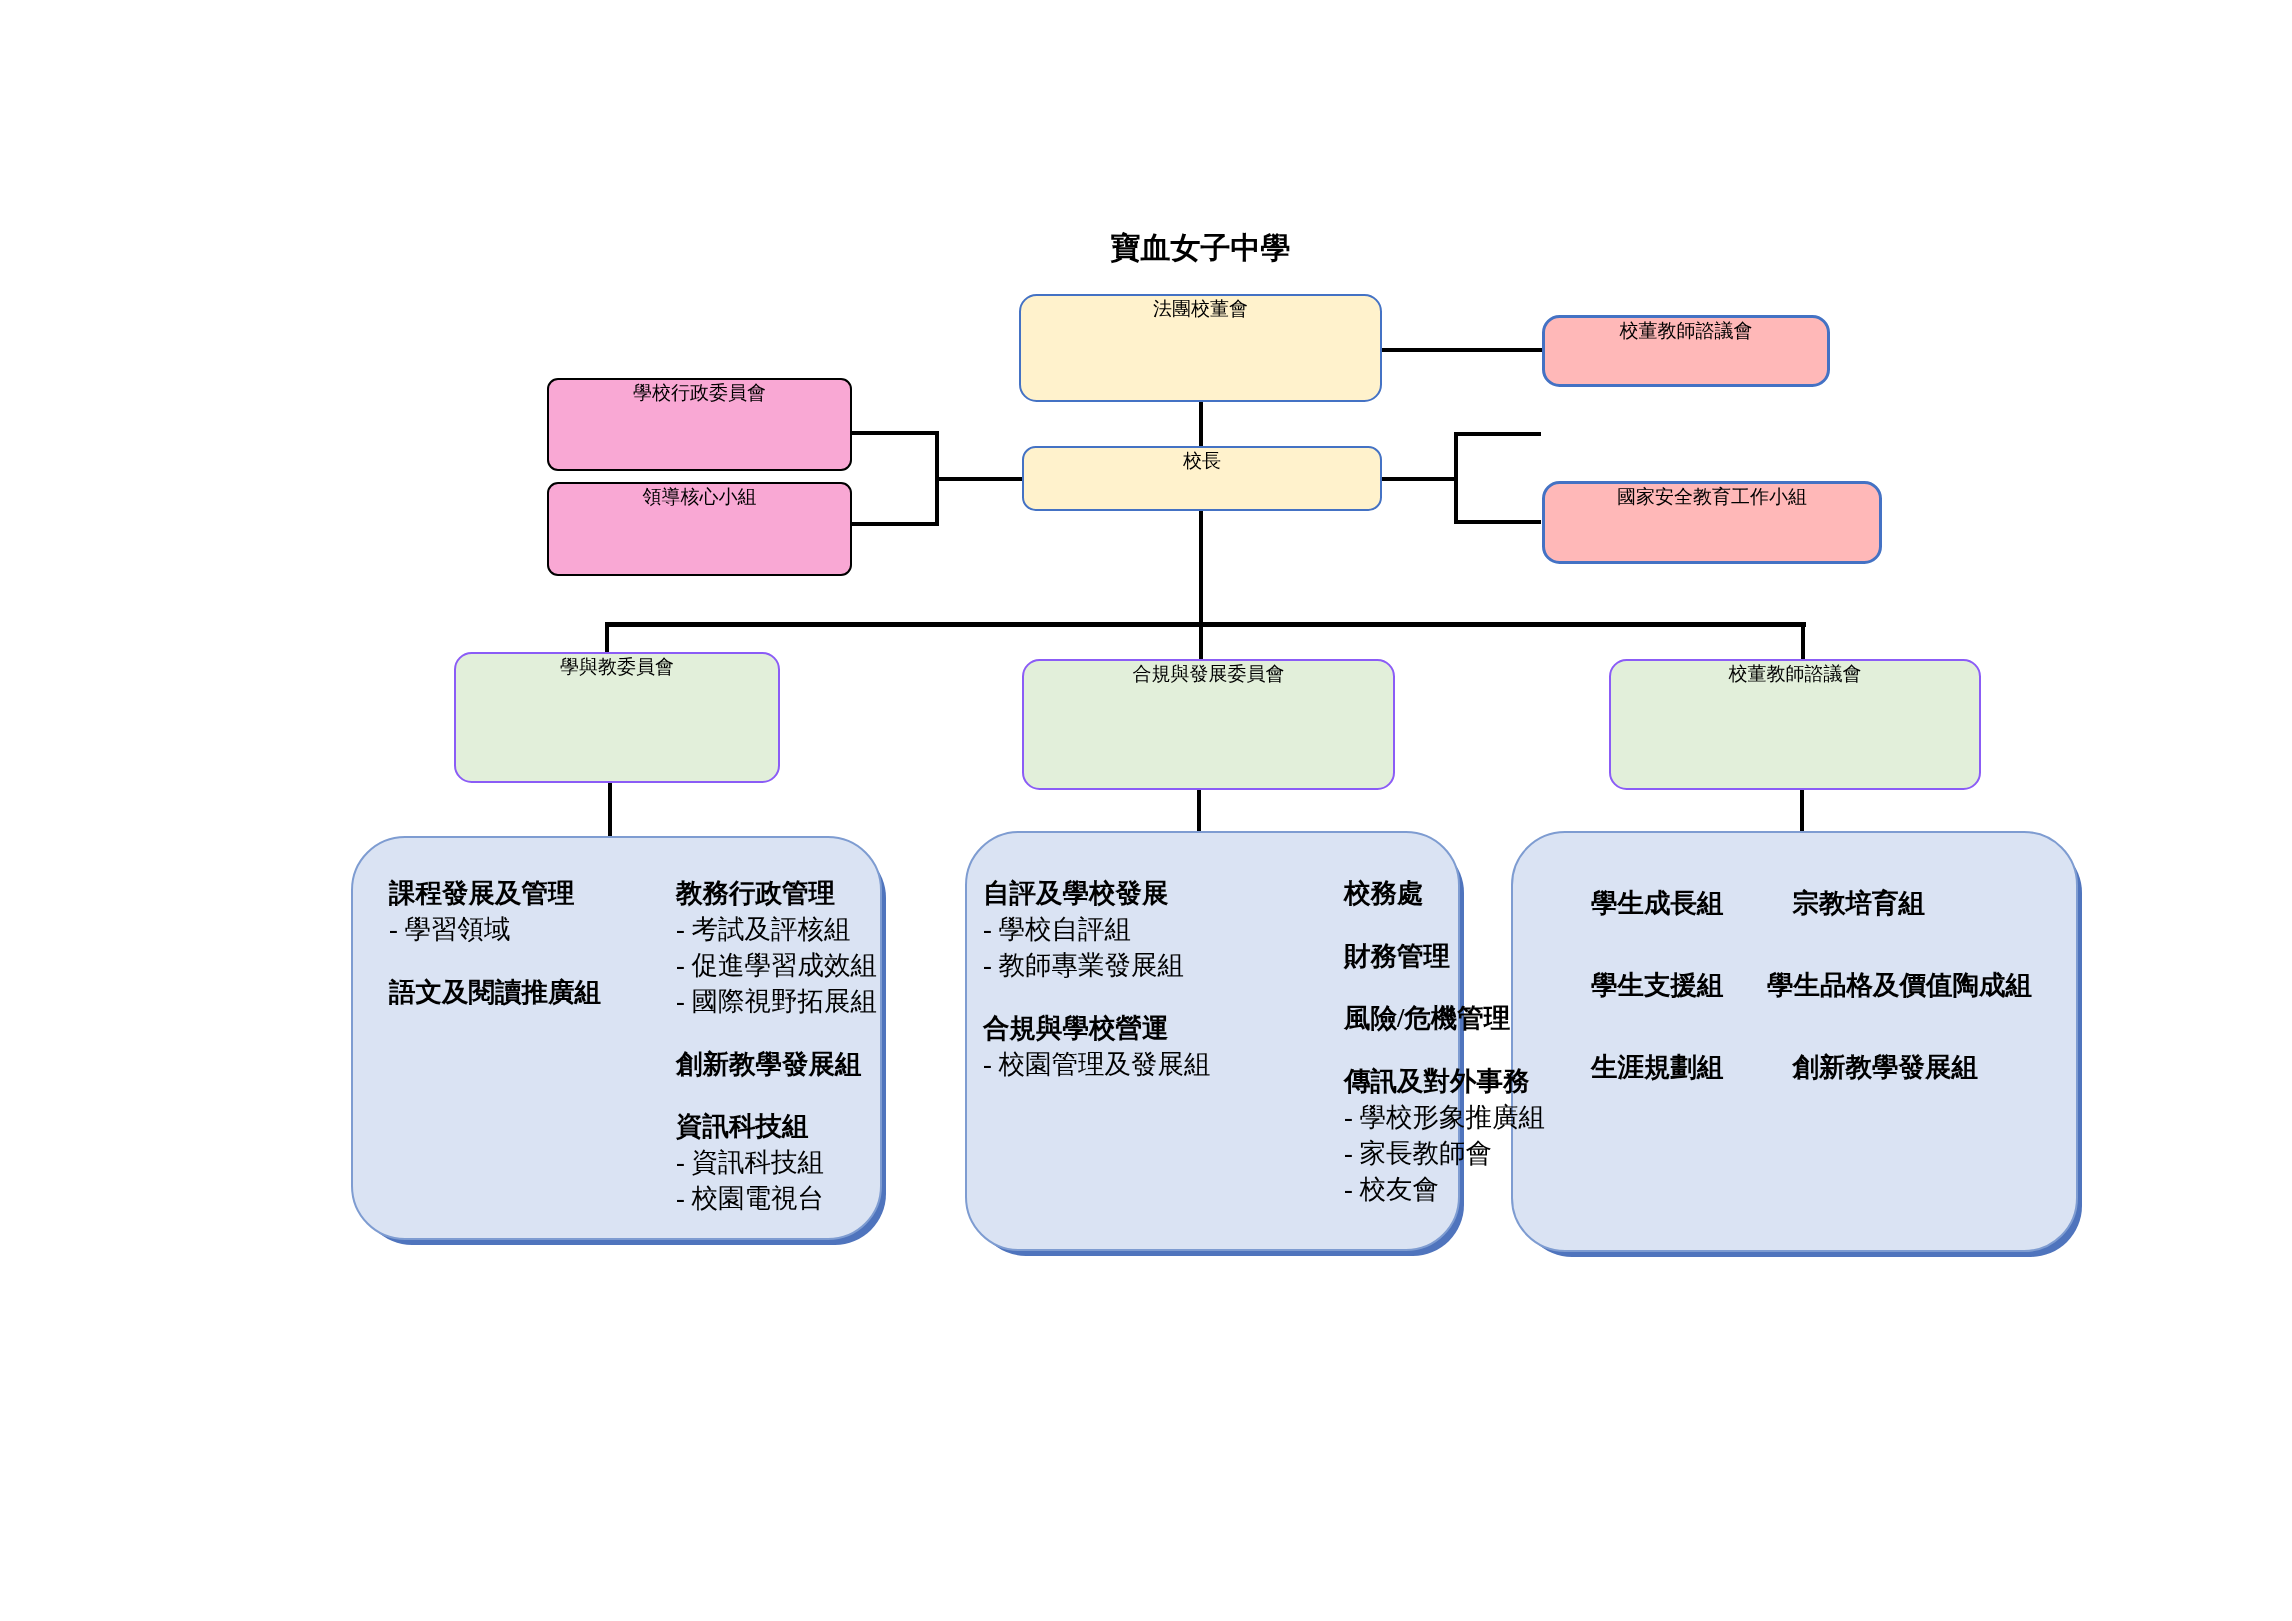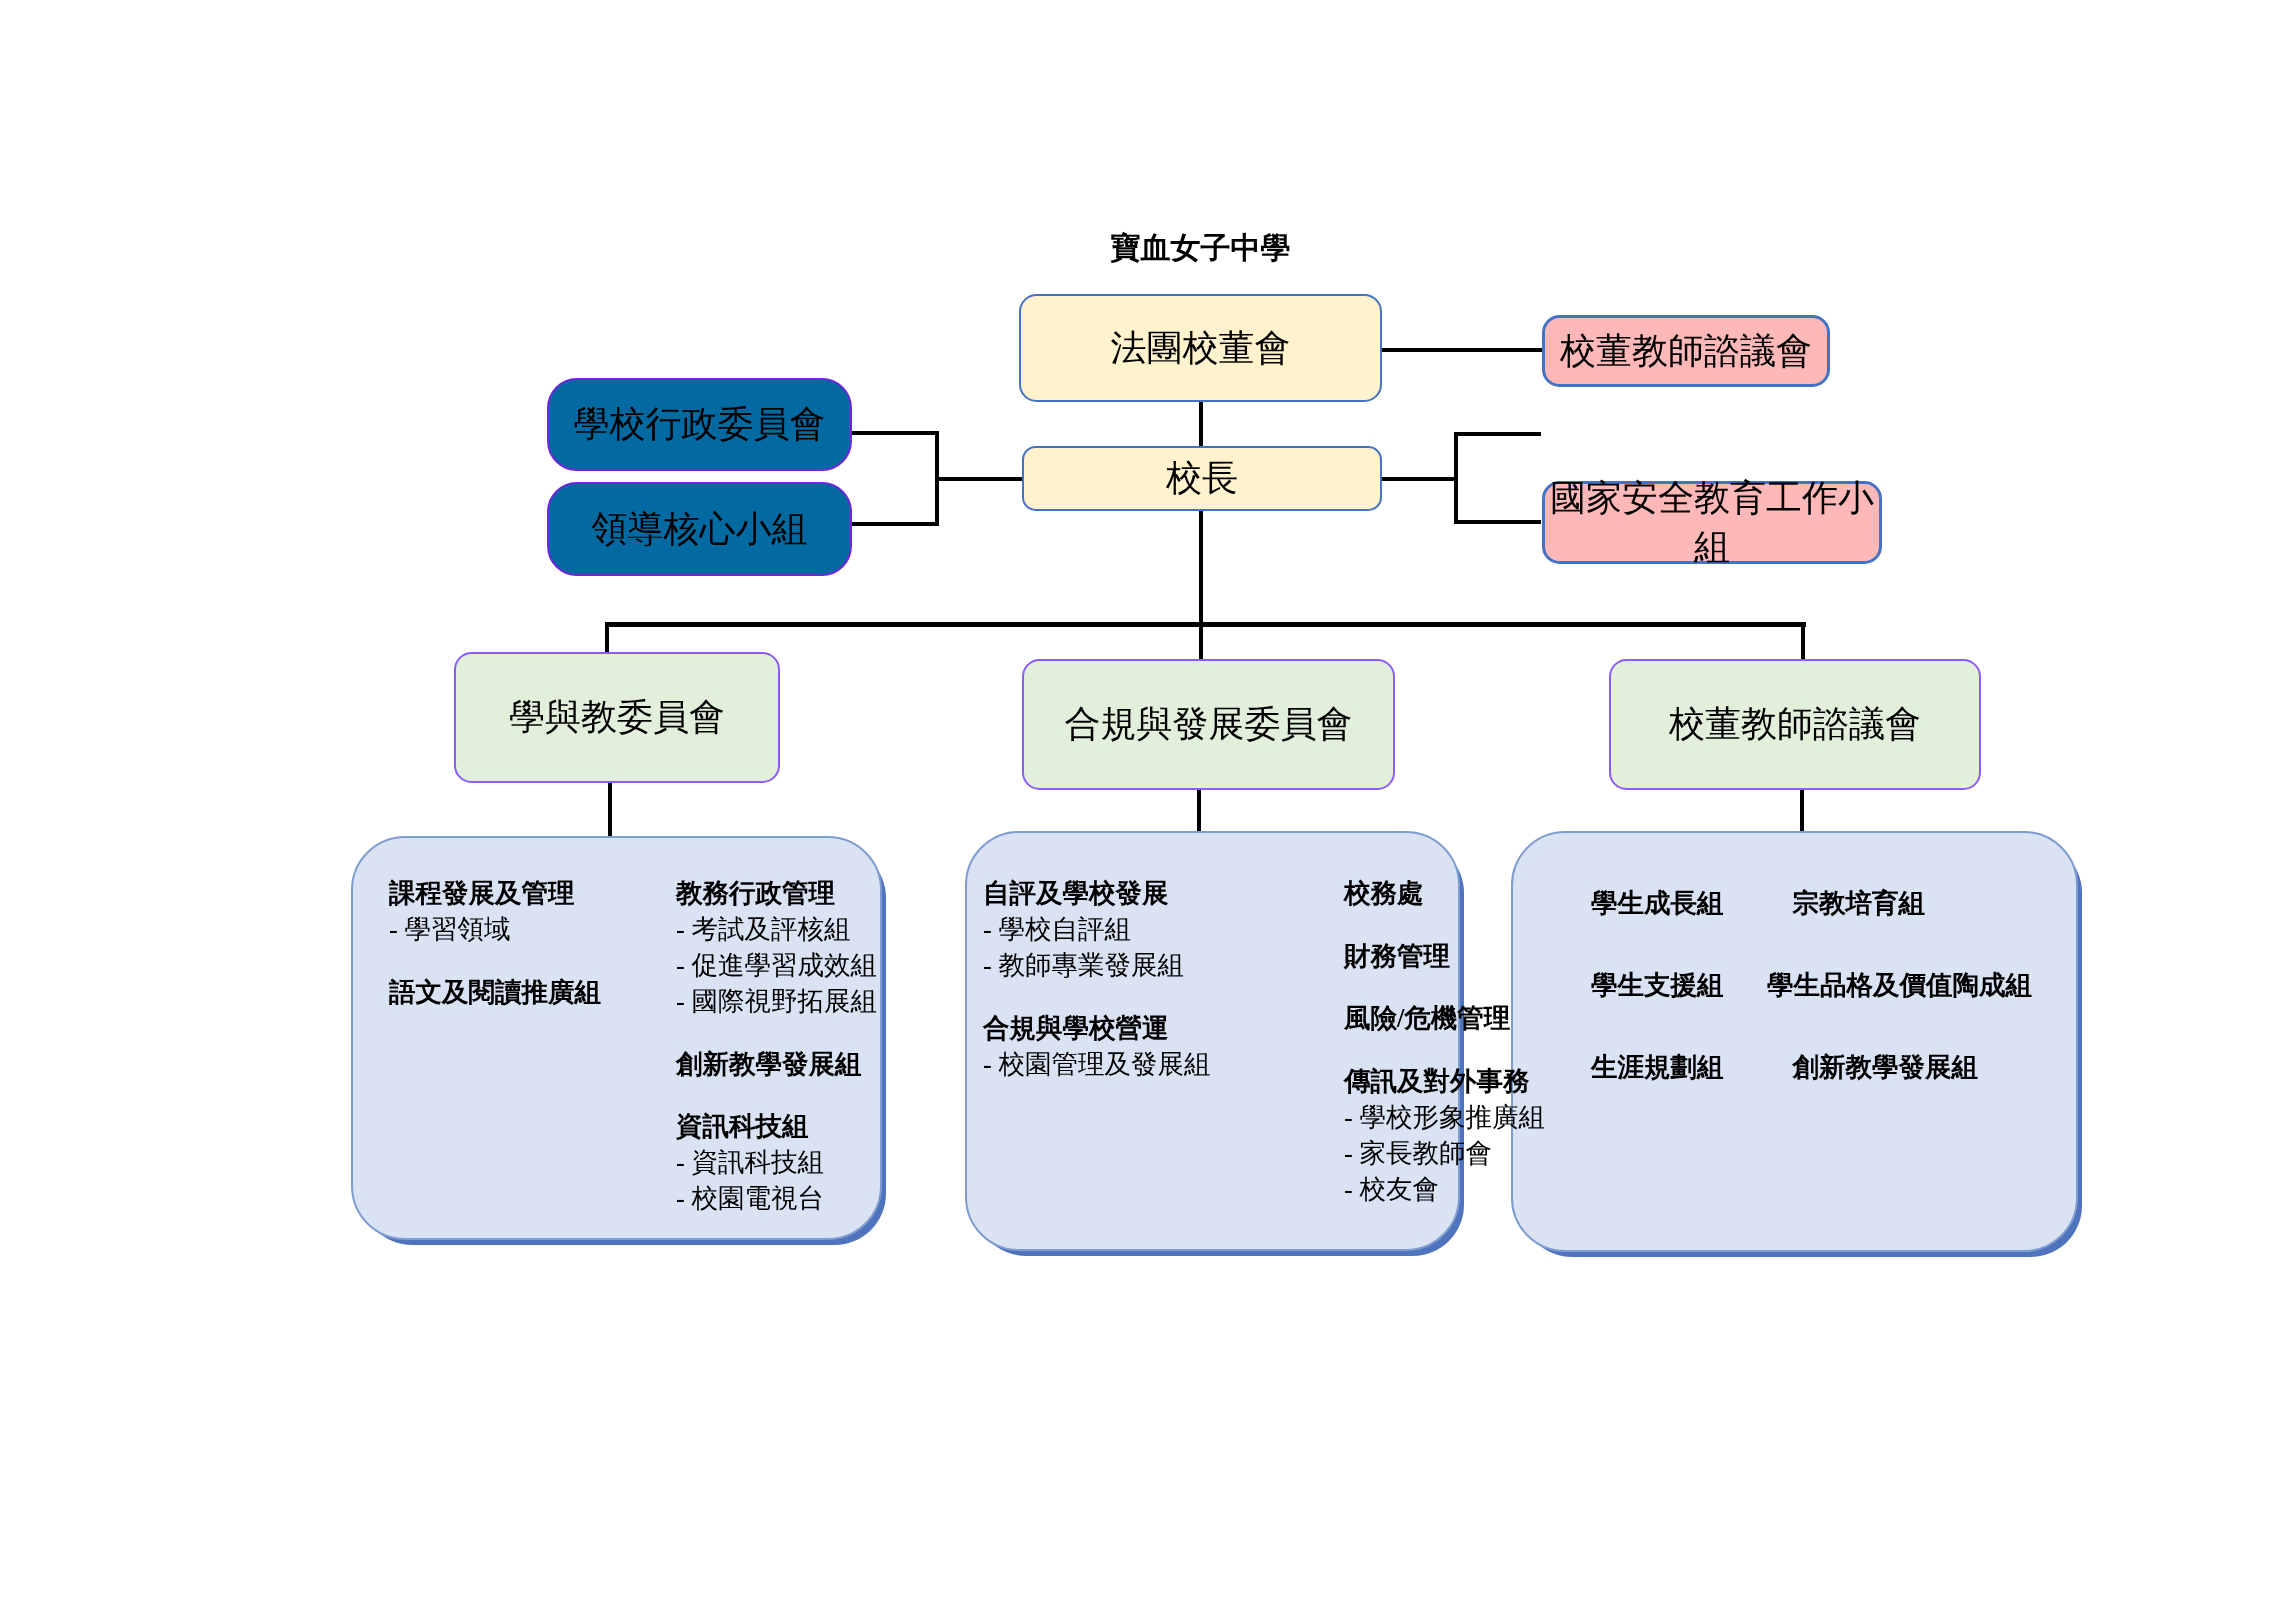--- a/index.html
+++ b/index.html
@@ -14,27 +14,27 @@
   .title{
     position:absolute;
     text-align:center;
     font-weight:700;
     font-size:30px;
     line-height:37px;
     white-space:pre-line;
   }
   .node{
     position:absolute;
-    display:flex;align-items:center;justify-content:center;
-    font-size:36px;
+    display:flex;justify-content:center;
+    font-size:19px;
     text-align:center;
     box-sizing:border-box;
   }
   .yellow{background:#FFF2CC;border:2px solid #4472C4;border-radius:17.6px;}
-  .pink-thin{background:#0369a1;border:2px solid #6d28d9;border-radius:30px;}
+  .pink-thin{background:#f9a8d4;border:2px solid #000000;border-radius:11px;}
   .pink-thick{background:#FFB8B8;border:3.9px solid #4472C4;border-radius:17.6px;}
   .green{background:#E2EFDA;border:2px solid #8b5cf6;border-radius:17.6px;}
   .panel{
     position:absolute;
     background:#DAE3F3;
     border:2px solid #7E9CD1;
     border-radius:54px;
     box-sizing:border-box;
     box-shadow:6.9px 7.8px 0 -2.9px #4f74bd;
   }

